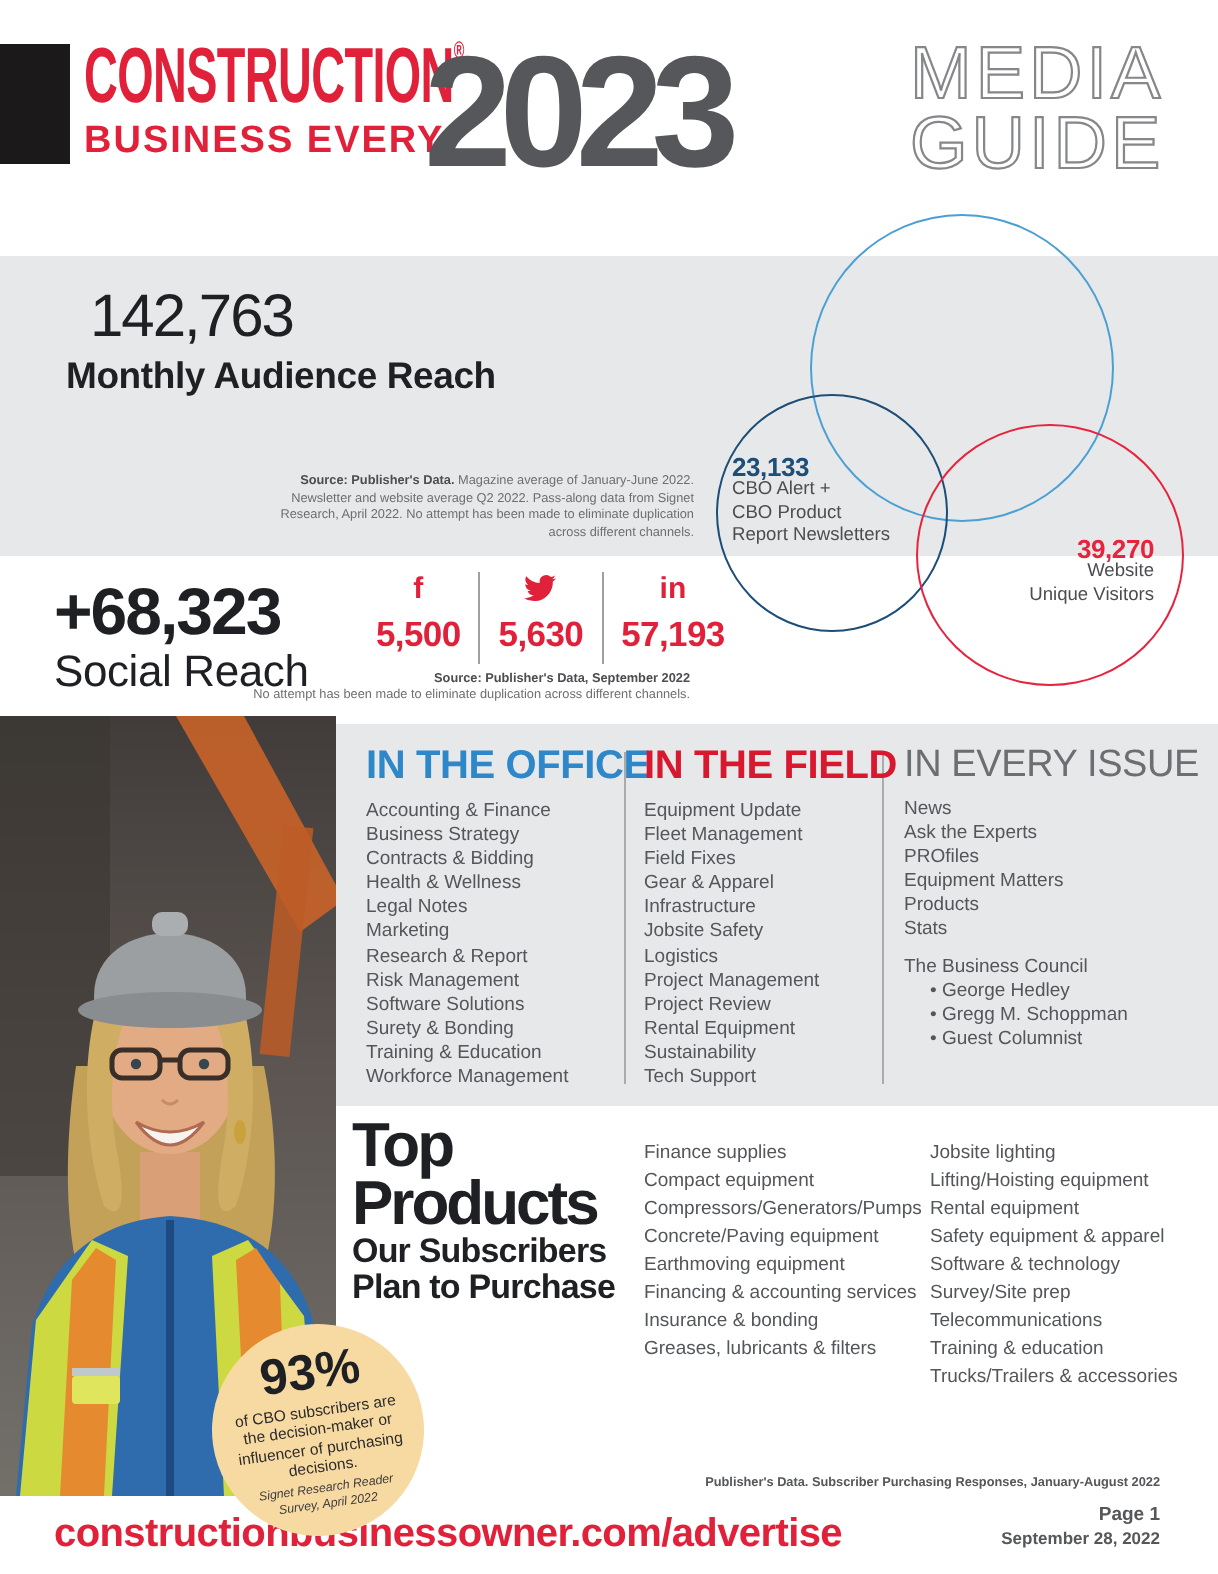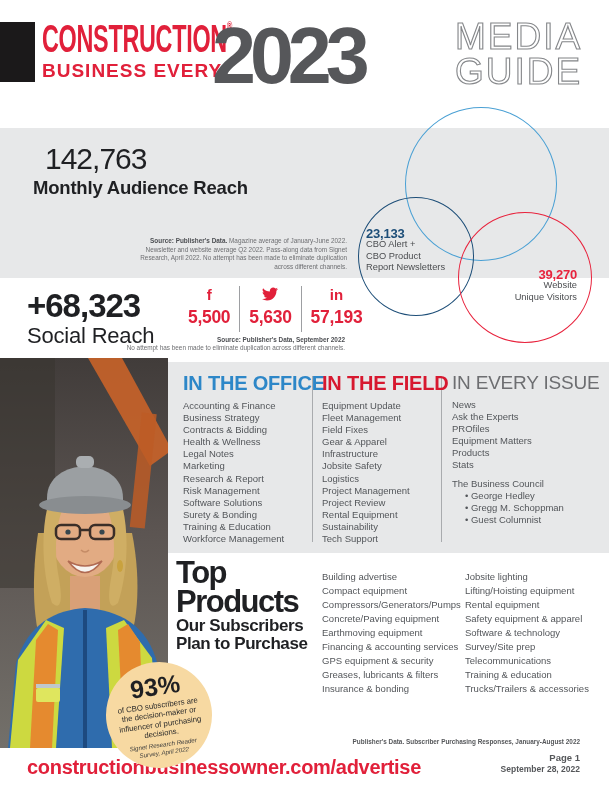--- a/index.html
+++ b/index.html
@@ -281,29 +281,28 @@
 
   <div class="abs tp-title">
     <div>Top</div>
     <div>Products</div>
   </div>
   <div class="abs tp-sub">
     <div>Our Subscribers</div>
     <div>Plan to Purchase</div>
   </div>
   <div class="abs tp-col1">
-      <div class="tp-item">Building advertise</div>
+      <div class="tp-item">Finance supplies</div>
       <div class="tp-item">Compact equipment</div>
       <div class="tp-item">Compressors/Generators/Pumps</div>
       <div class="tp-item">Concrete/Paving equipment</div>
       <div class="tp-item">Earthmoving equipment</div>
       <div class="tp-item">Financing &amp; accounting services</div>
-      <div class="tp-item">GPS equipment &amp; security</div>
+      <div class="tp-item">Insurance &amp; bonding</div>
       <div class="tp-item">Greases, lubricants &amp; filters</div>
-      <div class="tp-item">Insurance &amp; bonding</div>
     </div>
   <div class="abs tp-col2">
       <div class="tp-item">Jobsite lighting</div>
       <div class="tp-item">Lifting/Hoisting equipment</div>
       <div class="tp-item">Rental equipment</div>
       <div class="tp-item">Safety equipment &amp; apparel</div>
       <div class="tp-item">Software &amp; technology</div>
       <div class="tp-item">Survey/Site prep</div>
       <div class="tp-item">Telecommunications</div>
       <div class="tp-item">Training &amp; education</div>

